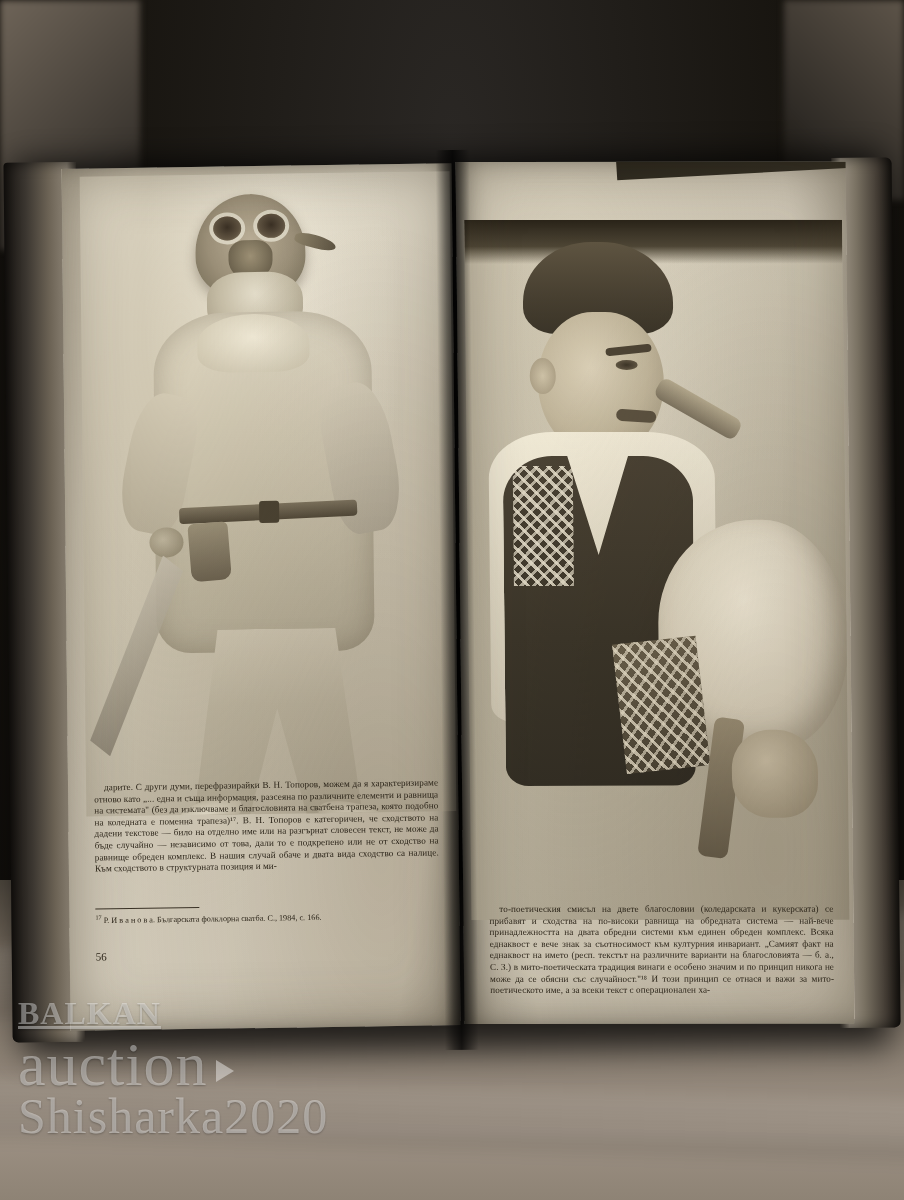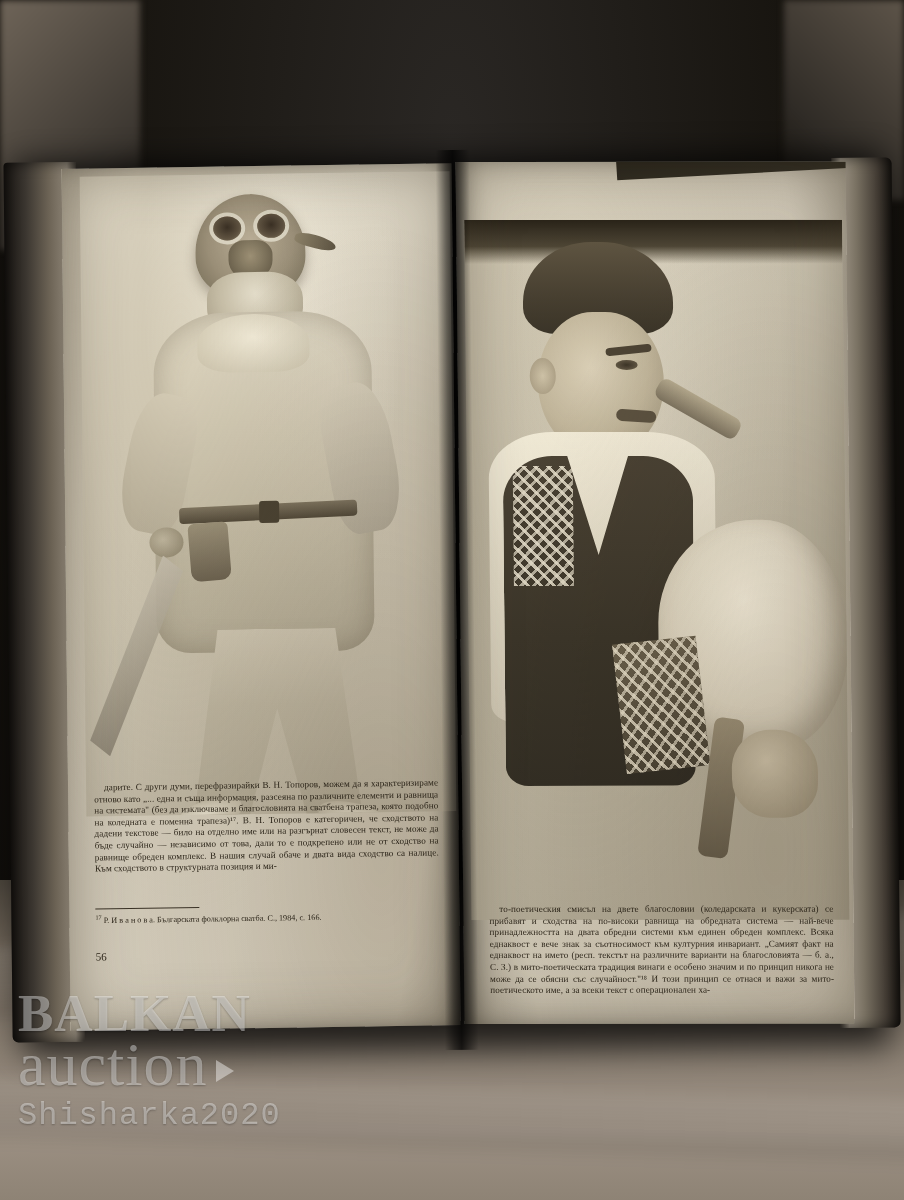--- a/index.html
+++ b/index.html
@@ -419,23 +419,23 @@
     left: 18px;
     top: 990px;
     width: 520px;
     color: rgba(255,255,255,.40);
     font-family: "Liberation Serif", serif;
     letter-spacing: 1px;
     text-shadow: 0 1px 2px rgba(0,0,0,.25);
     pointer-events: none;
     user-select: none;
   }
-  .wm .l1 { font-size: 53px; font-weight: bold; line-height: 46px; }
+  .wm .l1 { font-size: 32px; font-weight: bold; line-height: 46px; text-decoration: underline; }
   .wm .l2 { font-size: 62px; line-height: 56px; }
-  .wm .l3 { font-size: 32px; line-height: 48px; font-family: Liberation Mono, monospace; }
+  .wm .l3 { font-size: 50px; line-height: 48px; }
   .wm .play {
     display: inline-block;
     width: 0; height: 0;
     border-left: 18px solid rgba(255,255,255,.42);
     border-top: 11px solid transparent;
     border-bottom: 11px solid transparent;
     margin-left: 8px;
     vertical-align: middle;
   }
 </style>

